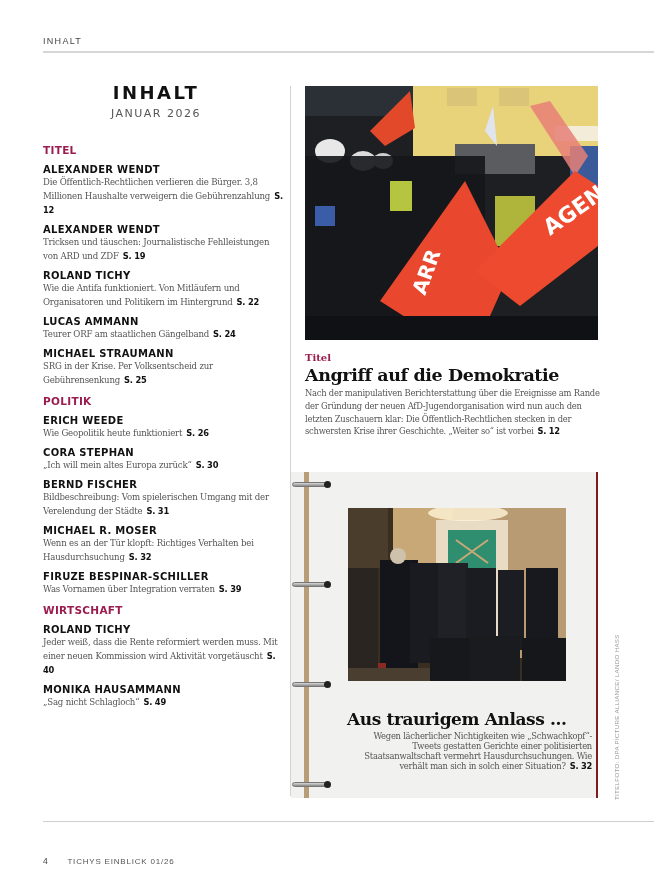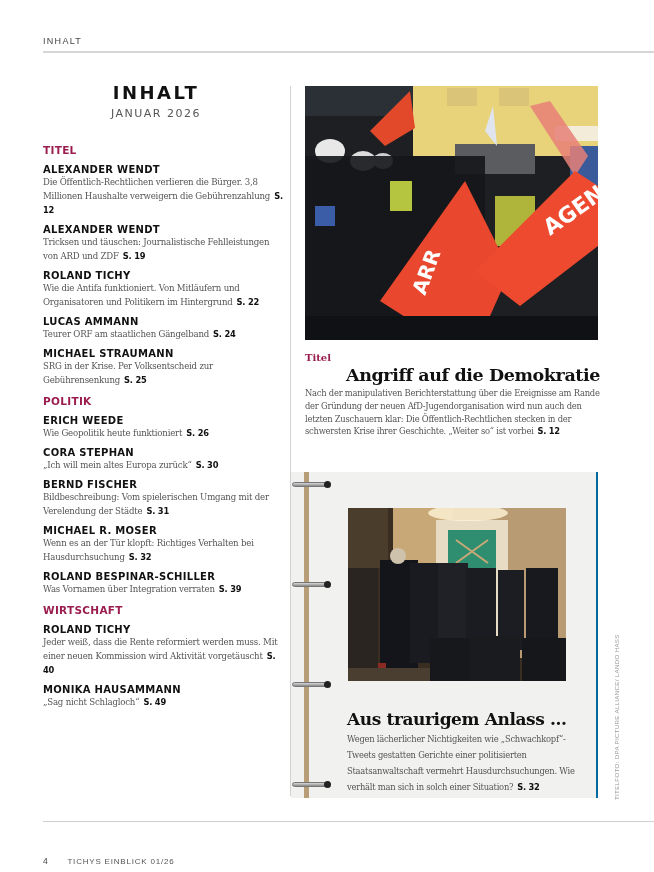--- a/index.html
+++ b/index.html
@@ -41,47 +41,47 @@
       font-family: "DejaVu Sans", sans-serif; font-weight: bold; font-size: 8.3px; color: #111; margin-left: 4px;
     }
 
     .feature1-photo {
       position: absolute; left: 305px; top: 86px; width: 293px; height: 254px; overflow: hidden; background: #2a2a2a;
     }
     .feature1 { position: absolute; left: 305px; top: 352px; width: 300px; }
     .kicker { font-family: "DejaVu Serif", serif; font-weight: bold; font-size: 10px; color: #9b1d4f; }
     .headline {
       font-family: "DejaVu Serif", serif; font-weight: bold; font-size: 17.5px; color: #111;
-      letter-spacing: -0.4px; margin-top: 1px; line-height: 22px; margin-left: 41px;
+      letter-spacing: -0.4px; margin-top: 1px; line-height: 22px;
     }
     .feature-text {
       font-family: "DejaVu Serif", serif; font-size: 8.4px; line-height: 12.8px; color: #555; letter-spacing: -0.25px;
       margin-top: 1px;
     }
 
     .binder {
       position: absolute; left: 291px; top: 472px; width: 307px; height: 326px; background: #f1f1f0;
-      border-right: 2px solid #0369a1;
+      border-right: 2px solid #7f1d1d;
     }
     .binder-spine { position: absolute; left: 13px; top: 0; width: 5px; height: 326px; background: #b89e78; }
     .ring {
       position: absolute; left: 1px; width: 37px; height: 5px; border-radius: 3px;
       background: linear-gradient(#d8d8d8, #8a8a8a); border: 1px solid #777;
     }
     .ring::after {
       content: ""; position: absolute; right: -3px; top: -2px; width: 7px; height: 7px; border-radius: 50%; background: #222;
     }
     .feature2-photo {
       position: absolute; left: 57px; top: 36px; width: 218px; height: 173px; overflow: hidden; background: #2b2520;
     }
     .feature2 { position: absolute; left: 56px; top: 236px; width: 245px; }
     .headline2 {
       font-family: "DejaVu Serif", serif; font-weight: bold; font-size: 17px; color: #111; letter-spacing: -0.4px; line-height: 22px;
     }
-    .feature2 .feature-text { font-size: 8.4px; line-height: 16px; }
+    .feature2 .feature-text { font-size: 8.4px; line-height: 10px; text-align: right; }
 
     .photo-credit {
       position: absolute; left: 613px; top: 800px; transform-origin: 0 0; transform: rotate(-90deg);
       font-family: "Liberation Sans", sans-serif; font-size: 6.2px; letter-spacing: 0.3px; color: #999; white-space: nowrap;
     }
 
     .bottom-rule { position: absolute; left: 43px; right: 0; top: 821px; height: 1px; background: #cfcfcf; }
     .footer {
       position: absolute; left: 43px; top: 856px; font-family: "Liberation Sans", sans-serif; font-size: 8px; color: #555;
       letter-spacing: 0.8px;
@@ -138,21 +138,21 @@
       </div>
     <div class="entry">
         <div class="author">BERND FISCHER</div>
         <div class="teaser"><span>Bildbeschreibung: Vom spielerischen Umgang mit der Verelendung der Städte</span><span class="page-ref">S. 31</span></div>
       </div>
     <div class="entry">
         <div class="author">MICHAEL R. MOSER</div>
         <div class="teaser"><span>Wenn es an der Tür klopft: Richtiges Verhalten bei Hausdurchsuchung</span><span class="page-ref">S. 32</span></div>
       </div>
     <div class="entry">
-        <div class="author">ROLAND BESPINAR-SCHILLER</div>
+        <div class="author">FIRUZE BESPINAR-SCHILLER</div>
         <div class="teaser"><span>Was Vornamen über Integration verraten</span><span class="page-ref">S. 39</span></div>
       </div>
   </div>
 
   <div class="section">
     <div class="section-head">WIRTSCHAFT</div>
     <div class="entry">
         <div class="author">ROLAND TICHY</div>
         <div class="teaser"><span>Jeder weiß, dass die Rente reformiert werden muss. Mit einer neuen Kommission wird Aktivität vorgetäuscht</span><span class="page-ref">S. 40</span></div>
       </div>

